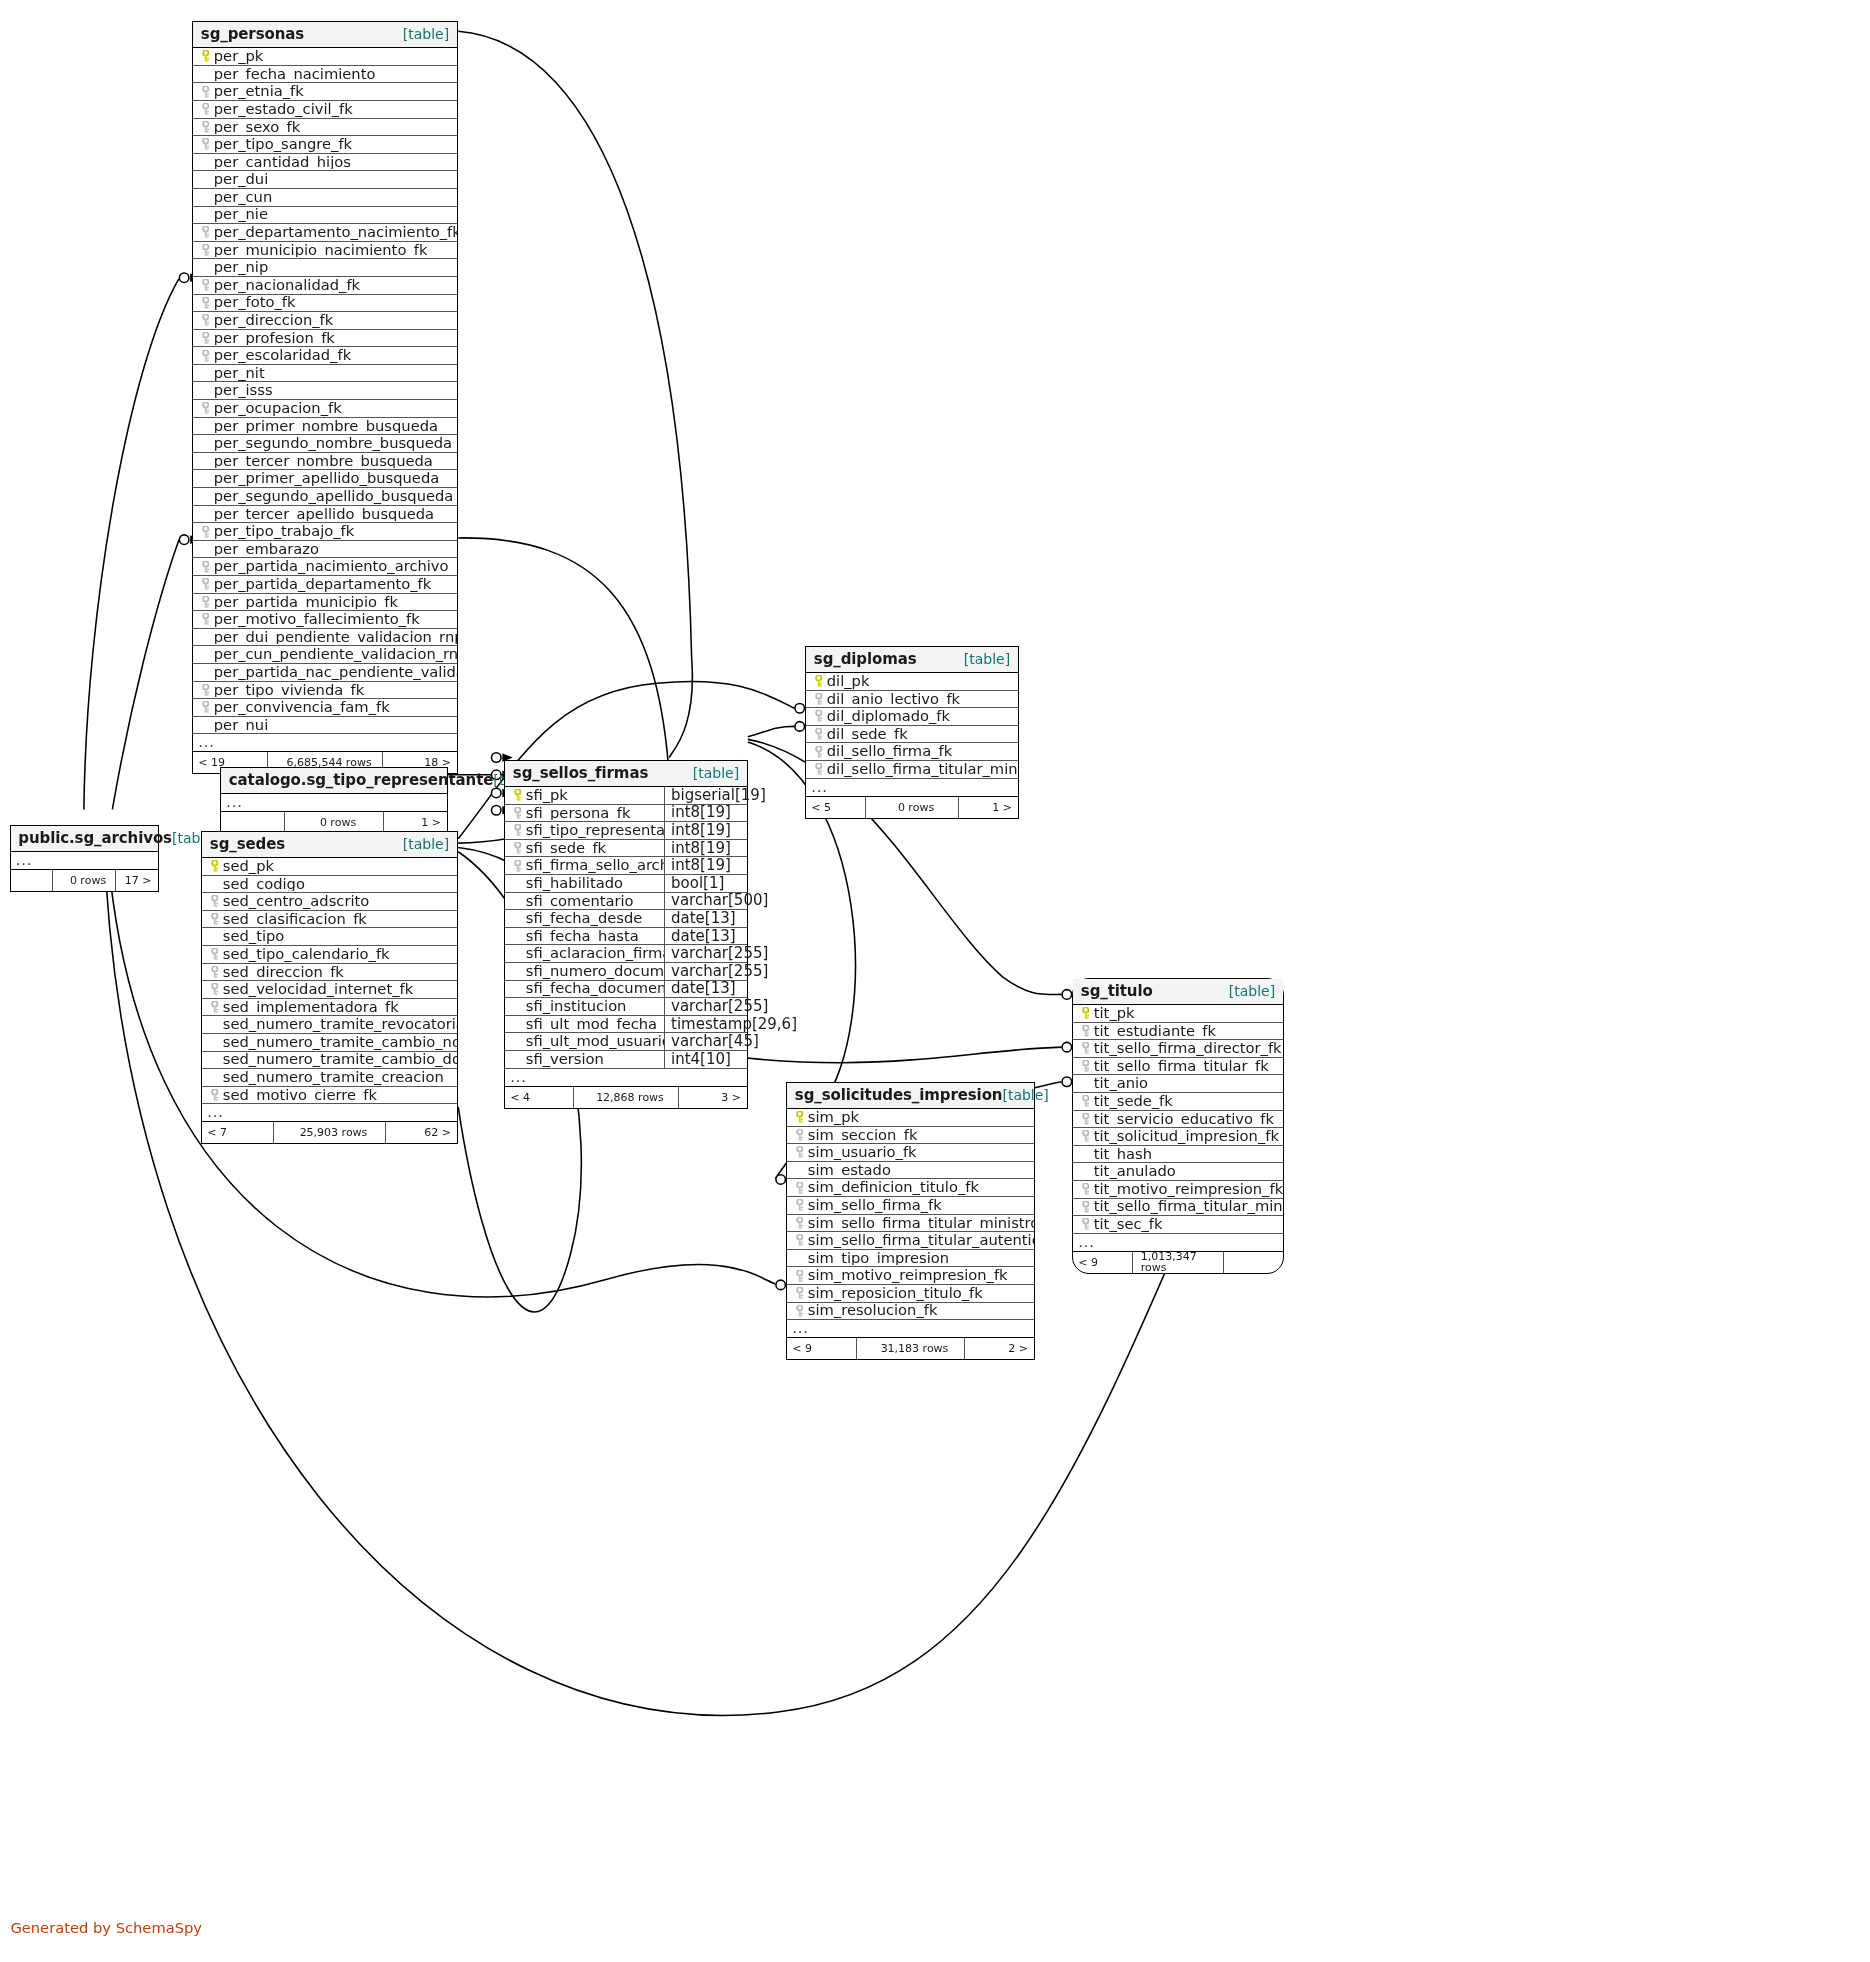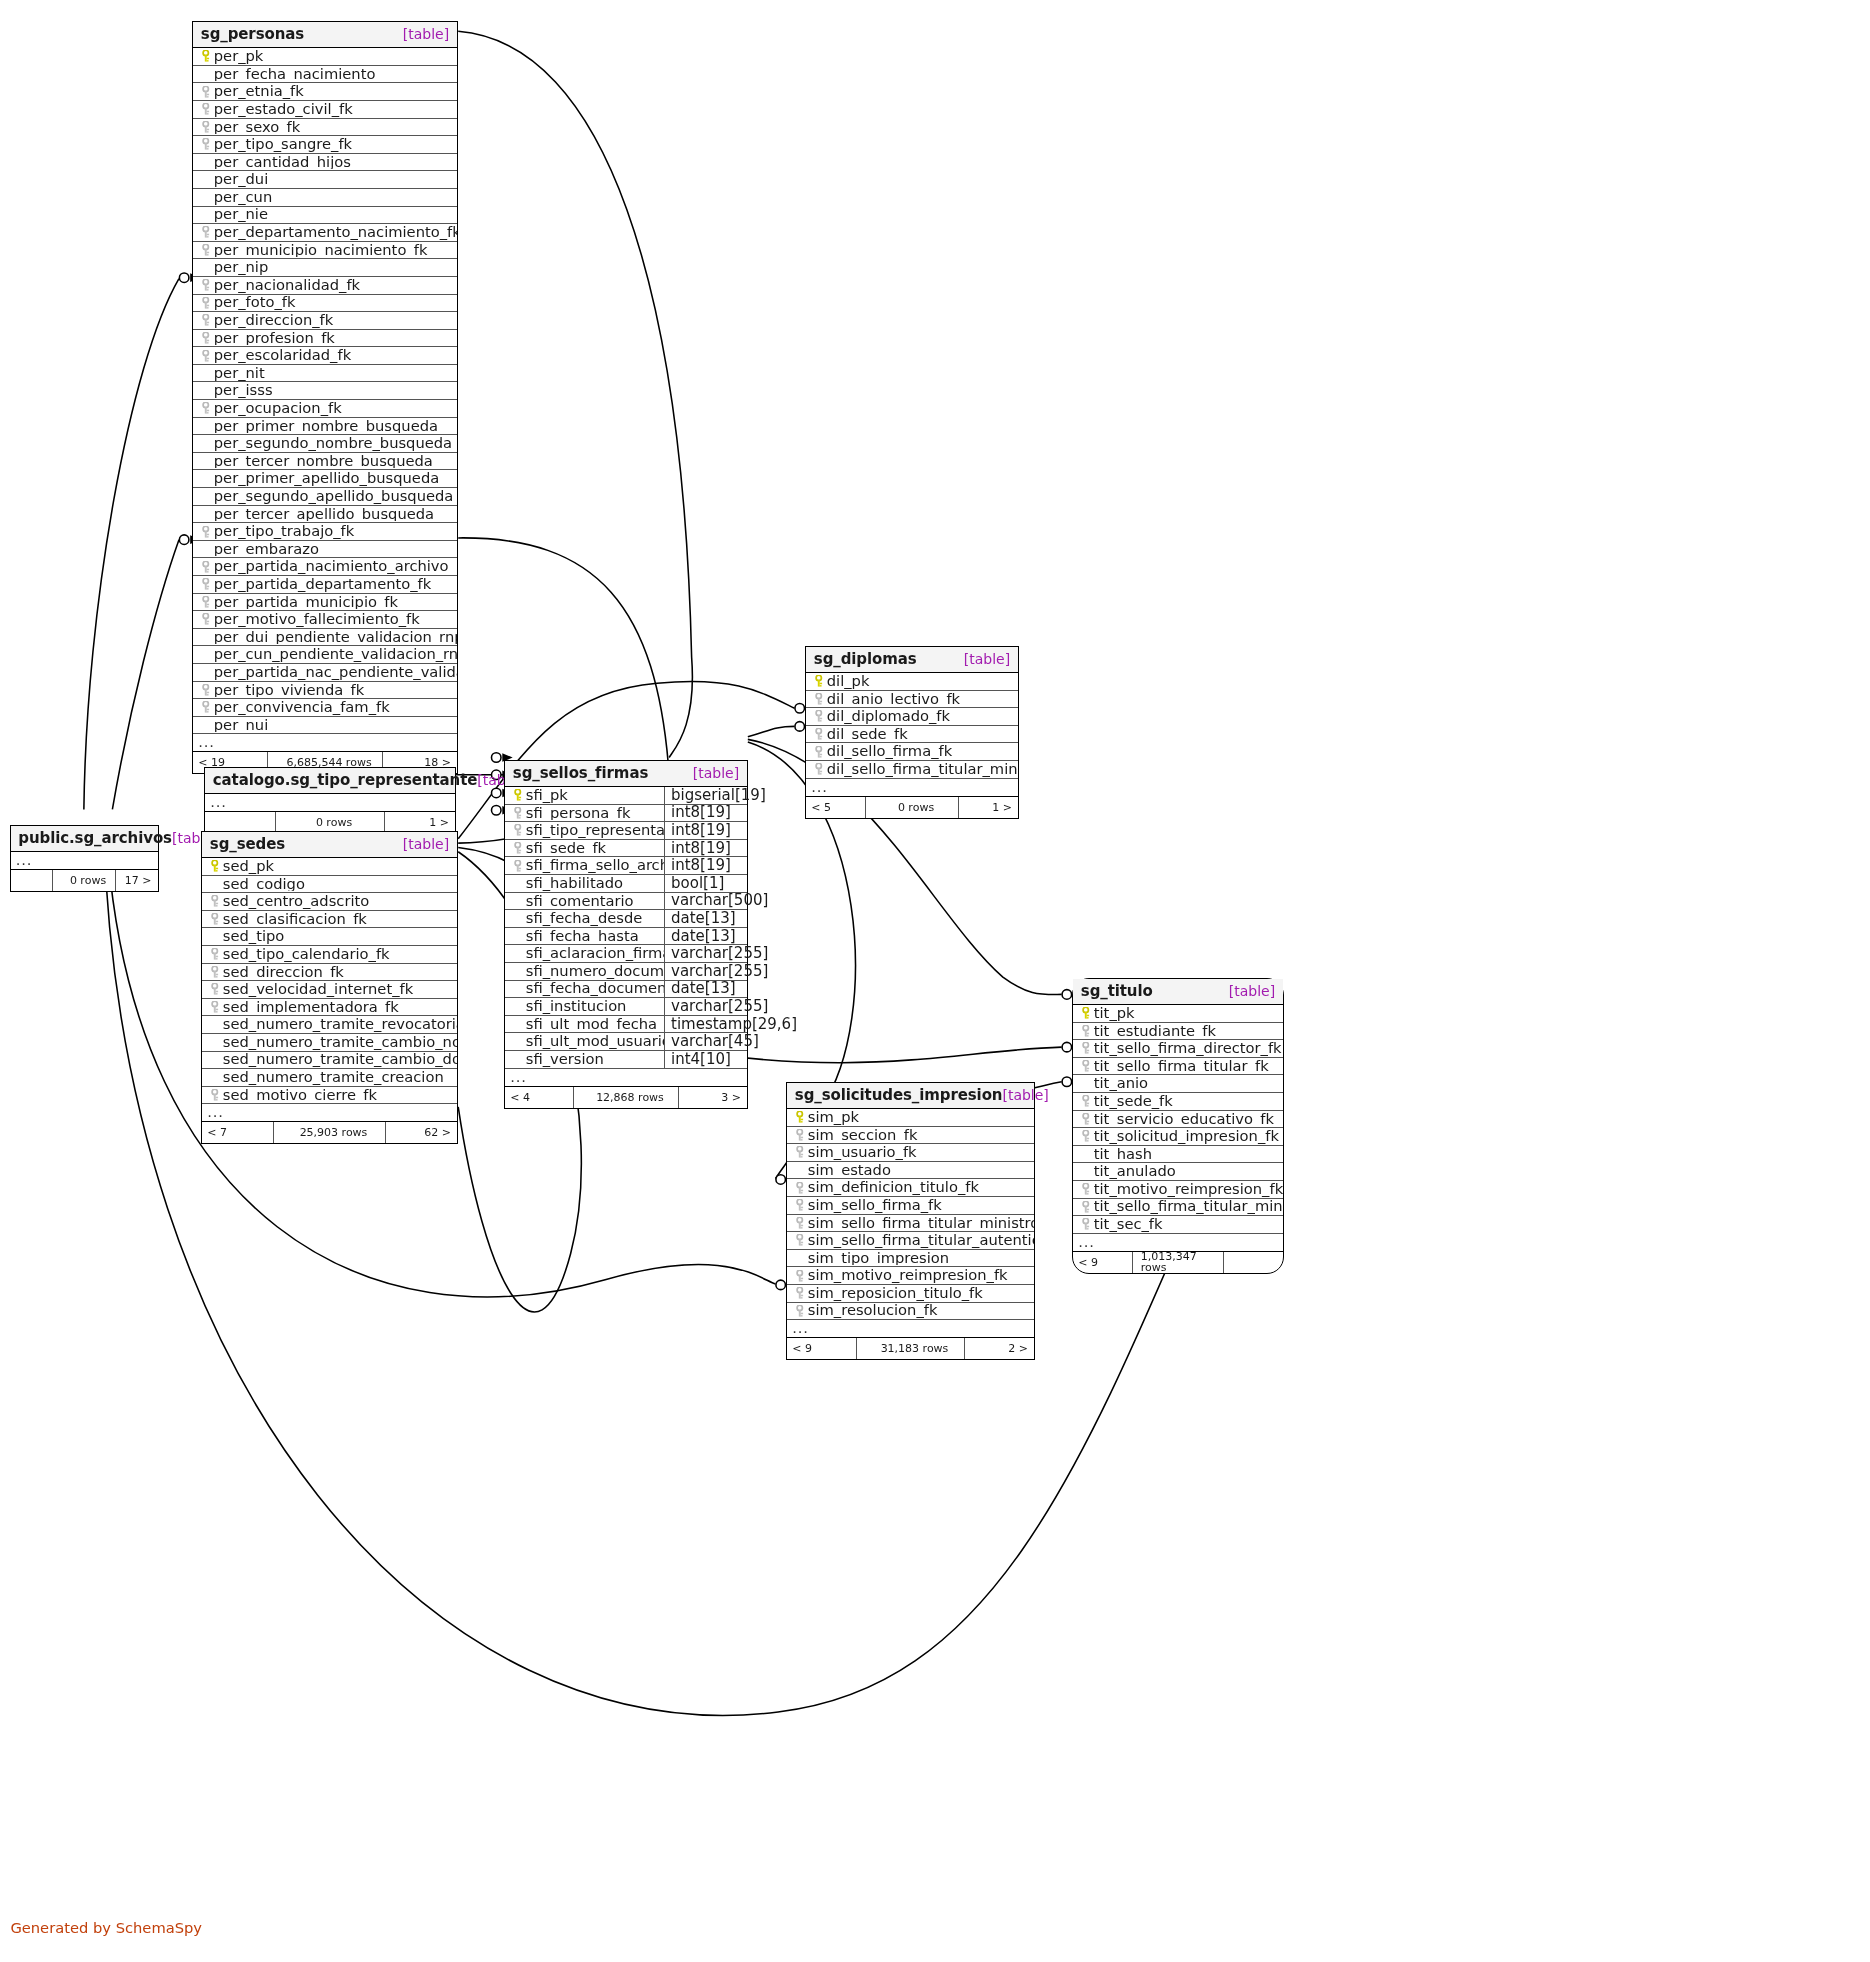--- a/index.html
+++ b/index.html
@@ -51,21 +51,21 @@
     box-sizing: border-box;
   }
   .tbl-title {
     font-weight: bold;
     font-size: 15px;
     letter-spacing: -0.1px;
     white-space: nowrap;
   }
   .tbl-kind {
     font-size: 14px;
-    color: #a21caf;
+    color: #0f766e;
     white-space: nowrap;
   }
   .col-row {
     display: flex;
     align-items: center;
     height: 17.6px;
     border-bottom: 1.3px solid #555;
     box-sizing: border-box;
     background: #fff;
   }
@@ -596,21 +596,21 @@
             <span class="col-label">per_nui</span>
           </div>
         </div>
         <div class="ellipsis-row">...</div>
         <div class="footer-row">
           <div class="foot-cell foot-left fc-1">&lt; 19</div>
           <div class="foot-cell foot-mid fc-2">6,685,544 rows</div>
           <div class="foot-cell foot-right fc-3">18 &gt;</div>
         </div>
       </div>
-      <div class="table-box thin" style="left: 204px; top: 751px; width: 252px;">
+      <div class="table-box thin" style="left: 220px; top: 751px; width: 228px;">
         <div class="tbl-header">
           <span class="tbl-title">catalogo.sg_tipo_representante</span>
           <span class="tbl-kind">[table]</span>
         </div>
         <div class="ellipsis-row">...</div>
         <div class="footer-row">
           <div class="foot-cell foot-left fc-1"></div>
           <div class="foot-cell foot-mid fc-2">0 rows</div>
           <div class="foot-cell foot-right fc-3">1 &gt;</div>
         </div>

